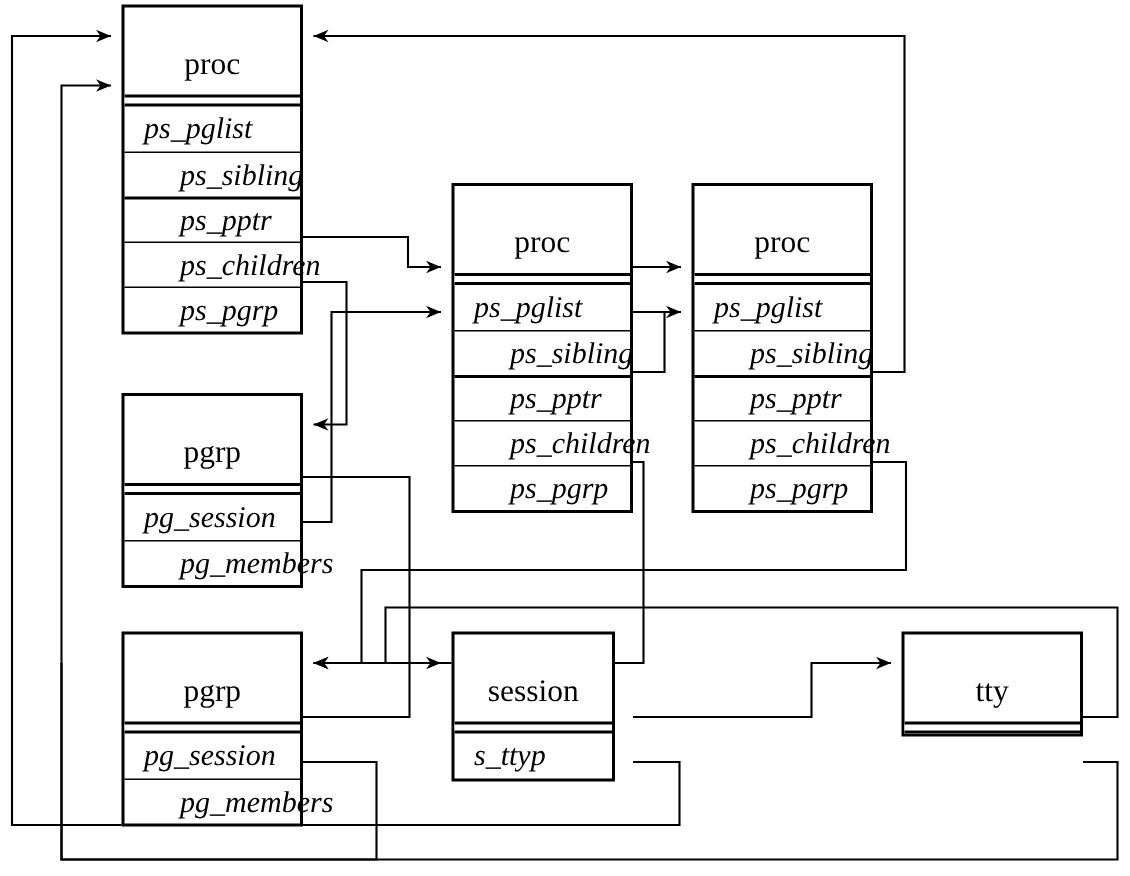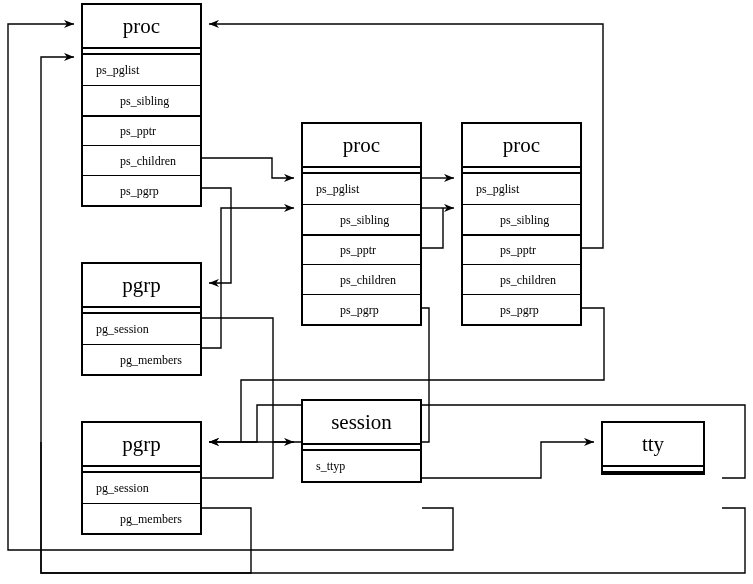--- a/index.html
+++ b/index.html
@@ -2,25 +2,25 @@
 <html><head>
 <meta charset="utf-8">
 <style>
   html,body{margin:0;padding:0;background:#ffffff;}
   #stage{position:relative;width:753px;height:584px;background:#ffffff;
          font-family:"Liberation Serif","DejaVu Serif",serif;overflow:hidden;}
   #stage svg{position:absolute;left:0;top:0;width:753px;height:584px;}
   .struct{position:absolute;box-sizing:border-box;background:#ffffff;
           border:2.5px solid #000;}
   .title{box-sizing:border-box;height:42px;display:flex;align-items:center;
-         justify-content:center;font-size:21px;color:#000;line-height:1;}
+         justify-content:center;font-size:21px;color:#000;line-height:1;margin-top:16px;}
   .gap{box-sizing:border-box;height:8px;border-top:2.5px solid #000;
        border-bottom:2.5px solid #000;background:#fff;}
   .field{box-sizing:border-box;height:30px;display:flex;align-items:center;
-         padding-left:13px;font-size:12px;color:#000;line-height:1;}
+         padding-left:13px;font-size:20px;color:#000;line-height:1;font-style:italic;}
   .field + .field{border-top:1.4px solid #000;padding-left:37px;}
   .field.sep{border-top:2.5px solid #000;}
 </style>
 </head>
 <body>
 
 <div id="stage">
 
   <svg viewBox="0 0 753 584" xmlns="http://www.w3.org/2000/svg">
     <defs>
@@ -100,23 +100,23 @@
         <div class="gap"></div>
         <div class="field">pg_session</div>
         <div class="field">pg_members</div>
       </div>
       <div class="struct" style="left: 81px; top: 421px; width: 121px;">
         <div class="title">pgrp</div>
         <div class="gap"></div>
         <div class="field">pg_session</div>
         <div class="field">pg_members</div>
       </div>
-      <div class="struct" style="left: 301px; top: 399px; width: 121px;">
+      <div class="struct" style="left: 301px; top: 421px; width: 109px;">
         <div class="title">session</div>
         <div class="gap"></div>
         <div class="field">s_ttyp</div>
       </div>
-      <div class="struct" style="left: 601px; top: 421px; width: 104px;">
+      <div class="struct" style="left: 601px; top: 421px; width: 121px;">
         <div class="title">tty</div>
         <div class="gap"></div>
       </div>
     </div>
 </div>
 
 </body></html>

